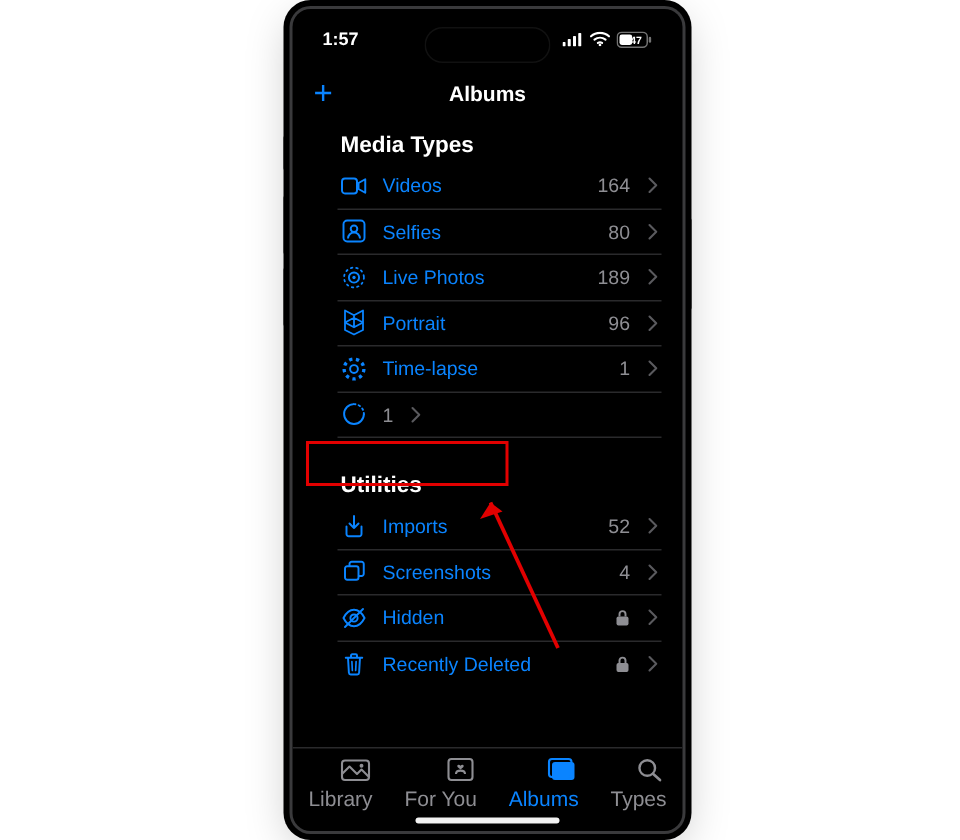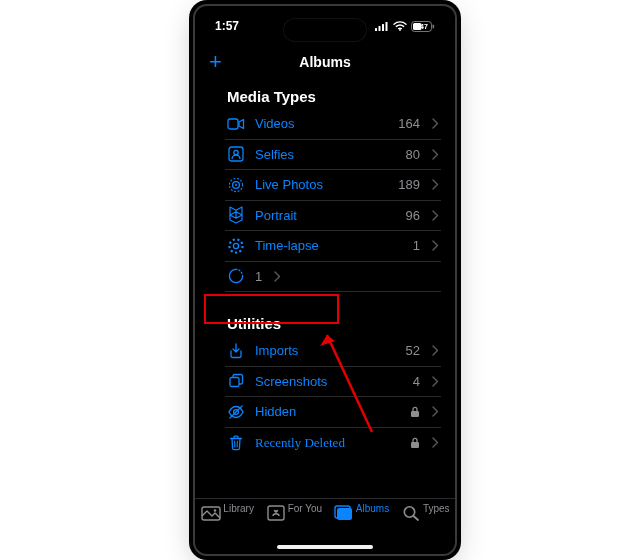--- a/index.html
+++ b/index.html
@@ -55,33 +55,33 @@
       flex: 1 1 auto; overflow:hidden; padding: 2px 14px 0 30px;
     }
     .section-header {
       font-size: 15px; font-weight: 700; color:#fff; margin: 8px 0 4px 2px;
     }
     .row {
       display:flex; align-items:center; height: 30.5px;
       border-bottom: 0.5px solid #2a2a2c; gap: 10px;
       padding: 0 2px;
     }
-    .row:last-child { border-bottom: none; font-family: Liberation Serif, serif; }
+    .row:last-child { border-bottom: none; }
     .row .icon { width: 18px; height:18px; display:flex; align-items:center; justify-content:center; color:#0a84ff; flex-shrink:0; }
     .row .label { color:#0a84ff; font-size: 13px; flex:1 1 auto; white-space:nowrap; overflow:hidden; text-overflow:ellipsis; }
     .row .count { color:#8e8e93; font-size: 13px; margin-right:2px; }
     .row .chev { color:#5a5a5e; }
     .row .lock { color:#8e8e93; margin-right:2px; }
 
     .tabbar {
       height: 56px; border-top: 0.5px solid #2a2a2c;
       display:flex; align-items:flex-start; justify-content:space-around;
       padding-top: 4px;
     }
-    .tab { display:flex; flex-direction:row; align-items:flex-start; gap:1px; color:#8e8e93; font-size:10px; }
+    .tab { display:flex; flex-direction:column; align-items:flex-end; gap:1px; color:#8e8e93; font-size:14px; }
     .tab.active { color:#0a84ff; }
     .tab .ticon { width:22px; height:20px; display:flex; align-items:center; justify-content:center; }
 
     .home-indicator {
       position:absolute; bottom:5px; left:50%; transform:translateX(-50%);
       width:96px; height:4px; background:#fff; border-radius:3px; opacity:.95;
     }
 
     
     .anno-box {

